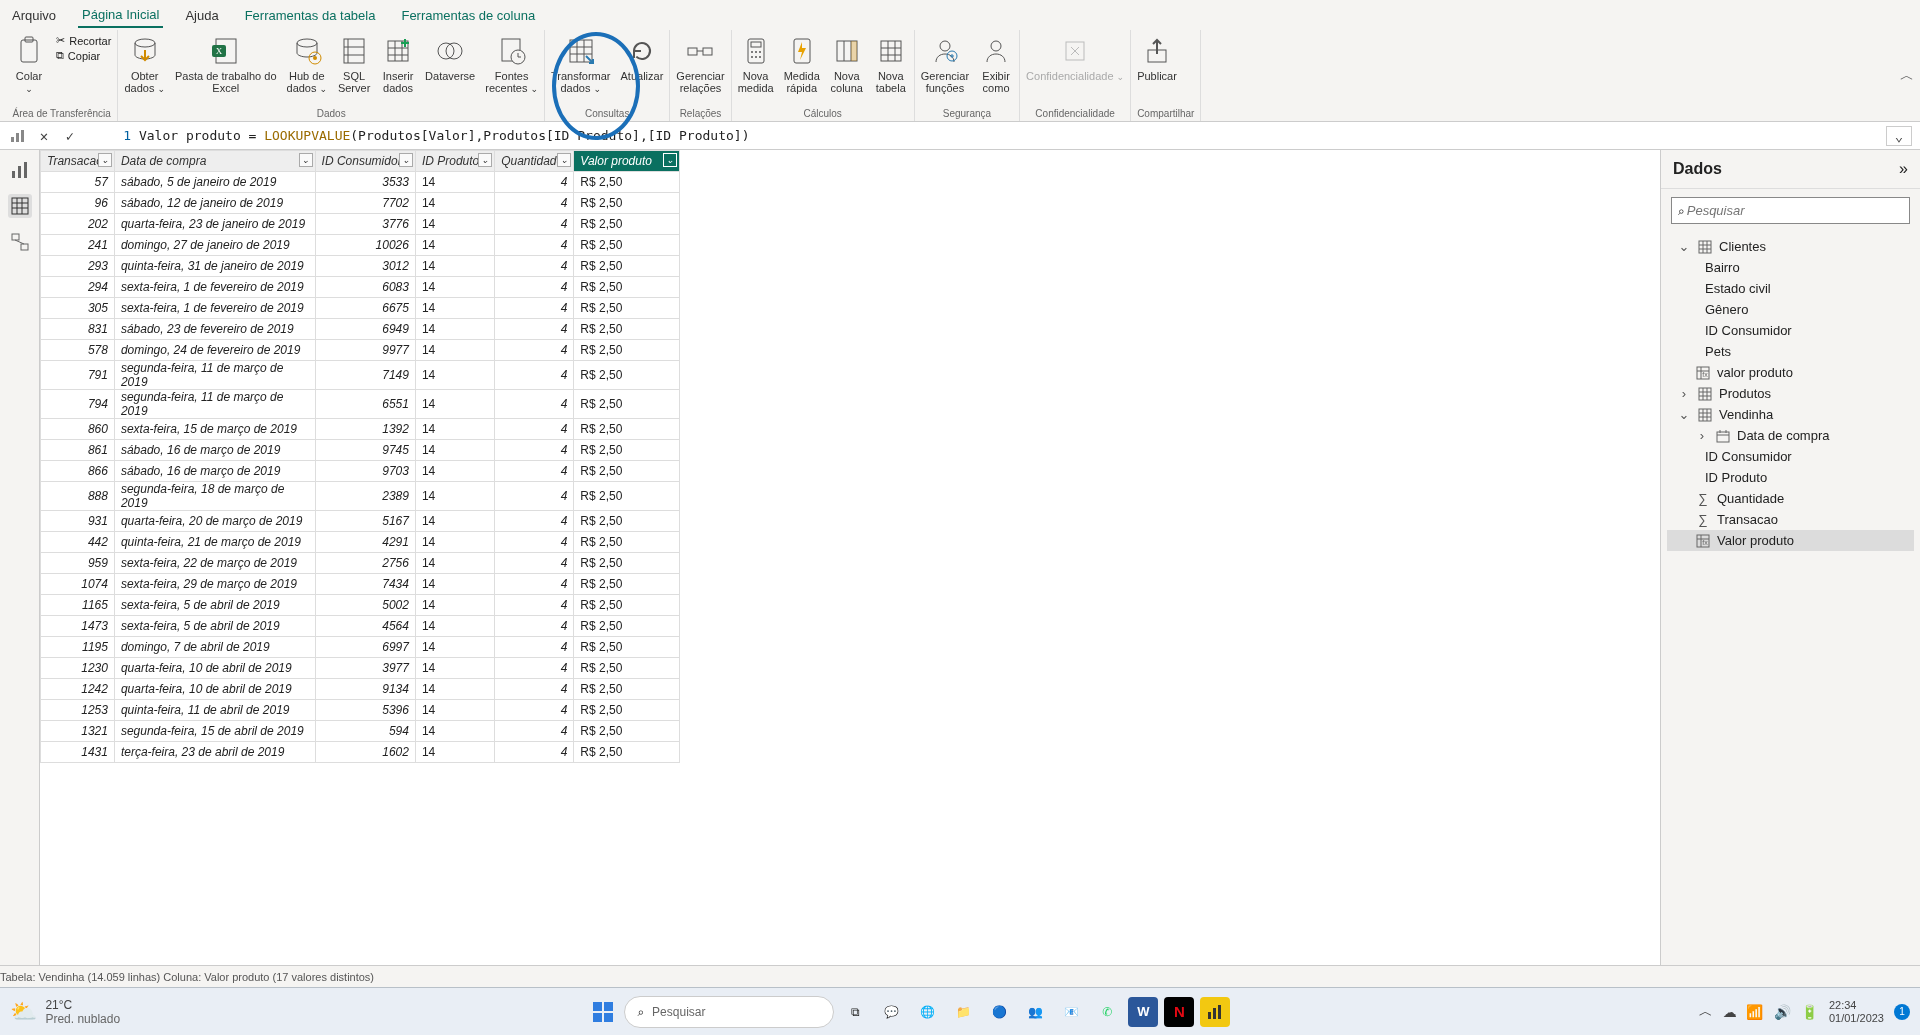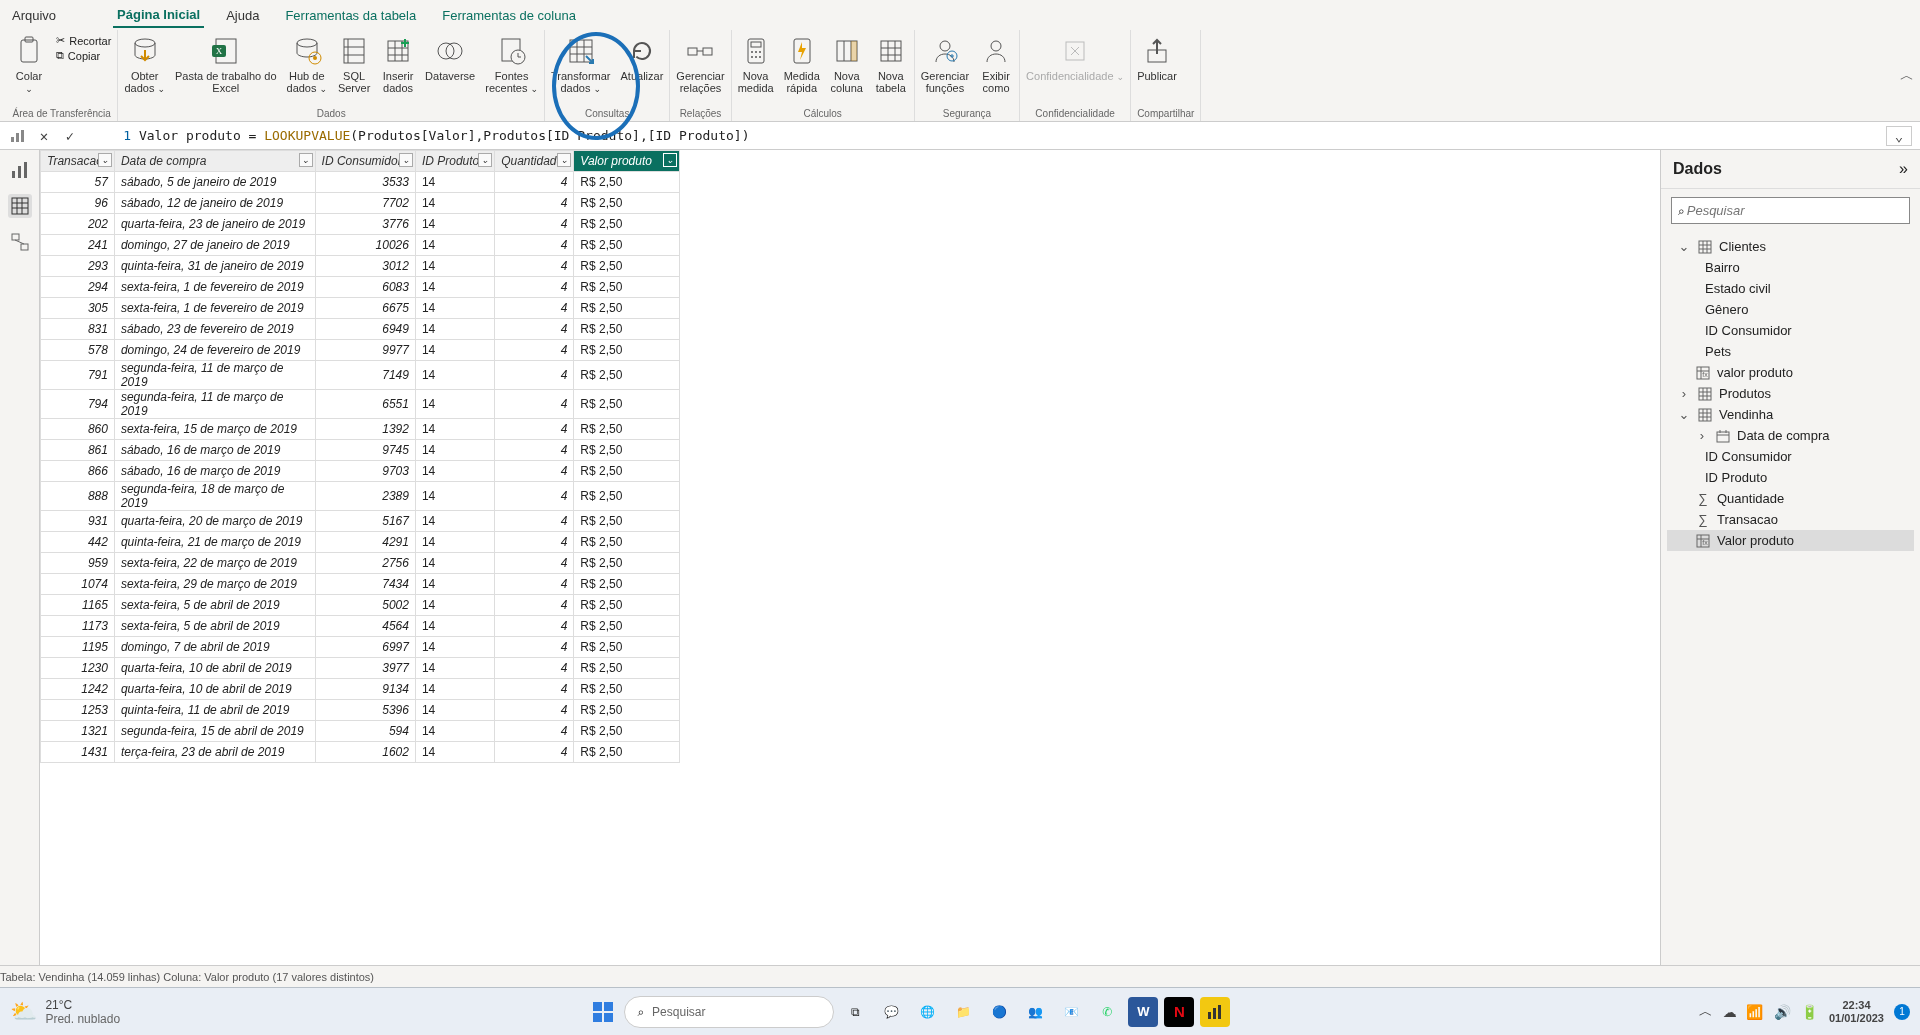--- a/index.html
+++ b/index.html
@@ -22,21 +22,21 @@
     padding: 14px 8px;
     background: #f5f4f2;
     gap: 18px;
   }
   .menubar .item {
     padding: 4px 4px;
     font-size: 13px;
     color: #333;
     cursor: pointer;
   }
-  .menubar .item.active { color: #0a7060; border-bottom: 2px solid #0a7060; font-weight: 700; margin-left: 35px; }
+  .menubar .item.active { color: #0a7060; border-bottom: 2px solid #0a7060; font-weight: 400; }
   .menubar .item.green { color: #0a7060; }
   
   .ribbon {
     display: flex;
     align-items: stretch;
     height: 92px;
     border-bottom: 1px solid #ccc;
     background: #f5f4f2;
     padding-left: 6px;
     position: relative;
@@ -104,21 +104,21 @@
   
   .taskbar {
     height:48px; background:#e9eef5; border-top:1px solid #b8c0c8; display:flex; align-items:center;
     position:absolute; bottom:0; left:0; right:0; padding: 0 10px; gap:8px;
   }
   .taskbar .weather { display:flex; align-items:center; gap:8px; color:#444;}
   .taskbar .center { flex:1; display:flex; justify-content:center; align-items:center; gap:6px;}
   .taskbar .search { background:#fff; border-radius:18px; height:32px; width:210px; display:flex; align-items:center; padding:0 12px; gap:8px; border:1px solid #ccc;}
   .tb-ico { width:30px; height:30px; display:flex; align-items:center; justify-content:center; border-radius:4px;}
   .taskbar .right { display:flex; align-items:center; gap:10px; color:#444; font-size:11px;}
-  .taskbar .clock { text-align:center; line-height:13px;font-weight:bold;}
+  .taskbar .clock { text-align:left; line-height:13px;}
   .sysico { font-size:14px; color:#444;}
   .circle-annotation {
     position:absolute; border:4px solid #1b6fb8; border-radius:50%;
     width:88px; height:108px; left:552px; top:2px; pointer-events:none; z-index:50;
   }
   svg { display:block; }
 </style>
 </head>
 <body>
 
@@ -580,21 +580,21 @@
           </tr>
           <tr>
             <td class="num">1165</td>
             <td class="date">sexta-feira, 5 de abril de 2019</td>
             <td class="num">5002</td>
             <td class="text">14</td>
             <td class="num">4</td>
             <td class="text">R$ 2,50</td>
           </tr>
           <tr>
-            <td class="num">1173</td>
+            <td class="num">1473</td>
             <td class="date">sexta-feira, 5 de abril de 2019</td>
             <td class="num">4564</td>
             <td class="text">14</td>
             <td class="num">4</td>
             <td class="text">R$ 2,50</td>
           </tr>
           <tr>
             <td class="num">1195</td>
             <td class="date">domingo, 7 de abril de 2019</td>
             <td class="num">6997</td>

